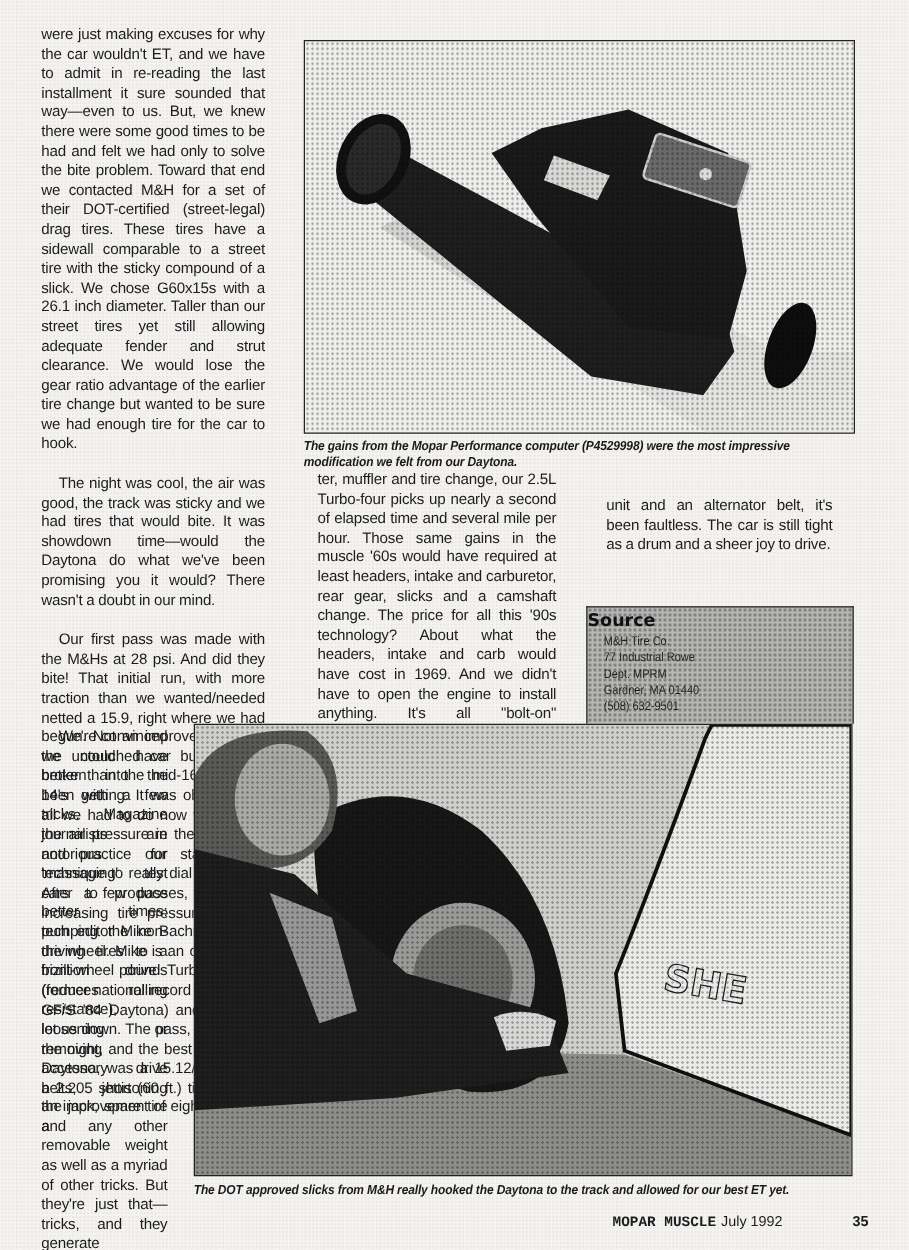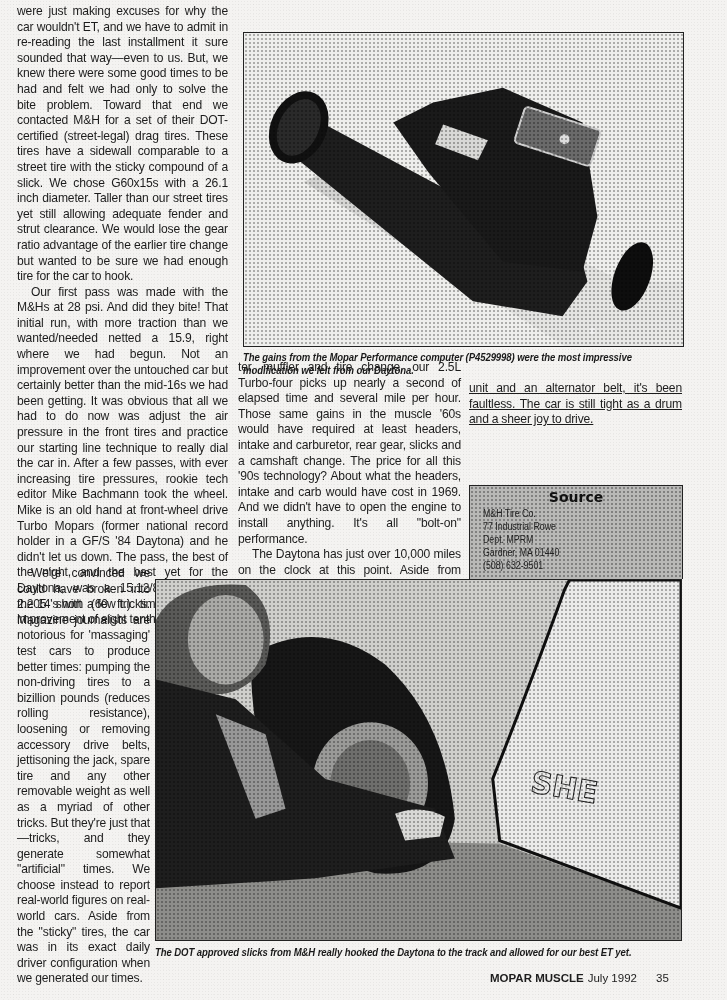--- a/index.html
+++ b/index.html
@@ -19,26 +19,26 @@
     pointer-events: none;
   }
   .col {
     position: absolute;
     font-size: 12.1px;
     line-height: 15.6px;
     text-align: justify;
     letter-spacing: -0.15px;
     word-spacing: -0.2px;
   }
-  .col p { margin: 0; text-indent: 0; }
+  .col p { margin: 16px; text-indent: 0; }
   .col p.ind { text-indent: 14px; }
   .col1 { left: 17px; top: 4px; width: 211px; }
   .col1b { left: 17px; top: 566px; width: 133px; }
   .col2 { left: 238px; top: 360px; width: 223px; }
-  .col3 { left: 469px; top: 381px; width: 213px; text-decoration: underline; }
+  .col3 { left: 469px; top: 381px; width: 213px; }
   .bullet { float: right; }
   .photo {
     position: absolute; border: 1.5px solid #222;
     box-sizing: border-box; overflow: hidden;
   }
   .photo-top { left: 243px; top: 32px; width: 441px; height: 315px; background: #eeeeec; }
   .photo-bottom { left: 155px; top: 579px; width: 527px; height: 362px; background: #d9d9d6; }
   .halftone {
     position: absolute; inset: 0;
     background-image: radial-gradient(rgba(0,0,0,0.28) 0.9px, transparent 1.2px);
@@ -57,45 +57,46 @@
   .caption-top { left: 243px; top: 351px; width: 480px; }
   .caption-bottom { left: 155px; top: 946px; width: 620px; }
   .source-box {
     position: absolute; left: 469px; top: 485px; width: 214px; height: 94px;
     box-sizing: border-box; border: 1.5px solid #222; border-bottom: none;
     background: #b8b8b6;
     background-image: radial-gradient(rgba(60,60,60,0.45) 1.1px, transparent 1.5px);
     background-size: 4px 4px;
   }
   .source-title {
-    position: absolute; left: 0; right: 0; top: 3px; text-align: center;
+    position: absolute; left: 0; right: 0; top: 3px; 
     font-family: "DejaVu Sans", sans-serif; font-weight: bold; font-size: 14px;
     color: #111;
   }
   .source-lines {
     position: absolute; left: 13px; top: 21px;
     font-family: "Liberation Sans", sans-serif;
     font-size: 10px; line-height: 13px; color: #222;
     transform: scaleX(0.88); transform-origin: left top;
   }
   .footer {
     position: absolute; top: 972px; left: 490px; width: 200px;
     font-size: 11.5px; white-space: nowrap;
   }
-  .footer .mag { font-weight: bold; }
+  .footer .mag { font-weight: bold; font-family: Liberation Mono, monospace; }
   .footer .date { margin-left: 4px; }
-  .footer .pgnum { position: absolute; left: 166px; top: 0; font-weight: normal; }
+  .footer .pgnum { position: absolute; left: 192px; top: 0; font-weight: bold; }
 </style>
 </head>
 <body>
 
 <div class="page-noise"></div>
 
 <div class="col col1">
   <p>were just making excuses for why the car wouldn't ET, and we have to admit in re-reading the last installment it sure sounded that way—even to us. But, we knew there were some good times to be had and felt we had only to solve the bite problem. Toward that end we contacted M&amp;H for a set of their DOT-certified (street-legal) drag tires. These tires have a sidewall comparable to a street tire with the sticky compound of a slick. We chose G60x15s with a 26.1 inch diameter. Taller than our street tires yet still allowing adequate fender and strut clearance. We would lose the gear ratio advantage of the earlier tire change but wanted to be sure we had enough tire for the car to hook.</p>
+  <p class="ind">The night was cool, the air was good, the track was sticky and we had tires that would bite. It was showdown time—would the Daytona do what we've been promising you it would?  There wasn't a doubt in our mind.</p>
   <p class="ind">Our first pass was made with the M&amp;Hs at 28 psi. And did they bite! That initial run, with more traction than we wanted/needed netted a 15.9, right where we had begun. Not an improvement over the untouched car but certainly better than the mid-16s we had been getting. It was obvious that all we had to do now was adjust the air pressure in the front tires and practice our starting line technique to really dial the car in. After a few passes, with ever increasing tire pressures, rookie tech editor Mike Bachmann took the wheel. Mike is an old hand at front-wheel drive Turbo Mopars (former national record holder in a GF/S '84 Daytona) and he didn't let us down. The pass, the best of the night, and the best yet for the Daytona, was a 15.12/89.10 with a 2.205 short (60 ft.) time. That's an improvement of eight tenths of a</p>
 </div>
 
 <div class="col col1b">
   <p class="ind">We're convinced we could have broken into the 14's with a few tricks. Magazine journalists are notorious for 'massaging' test cars to produce better times: pumping the non-driving tires to a bizillion pounds (reduces rolling resistance), loosening or removing accessory drive belts, jettisoning the jack, spare tire and any other removable weight as well as a myriad of other tricks. But they're just that—tricks, and they generate somewhat "artificial" times. We choose instead to report real-world figures on real-world cars. Aside from the "sticky" tires, the car was in its exact daily driver configuration when we generated our times.</p>
 
 </div>
 
 <div class="photo photo-top">
   <svg width="100%" height="100%" viewBox="0 0 441 315" preserveAspectRatio="none">

